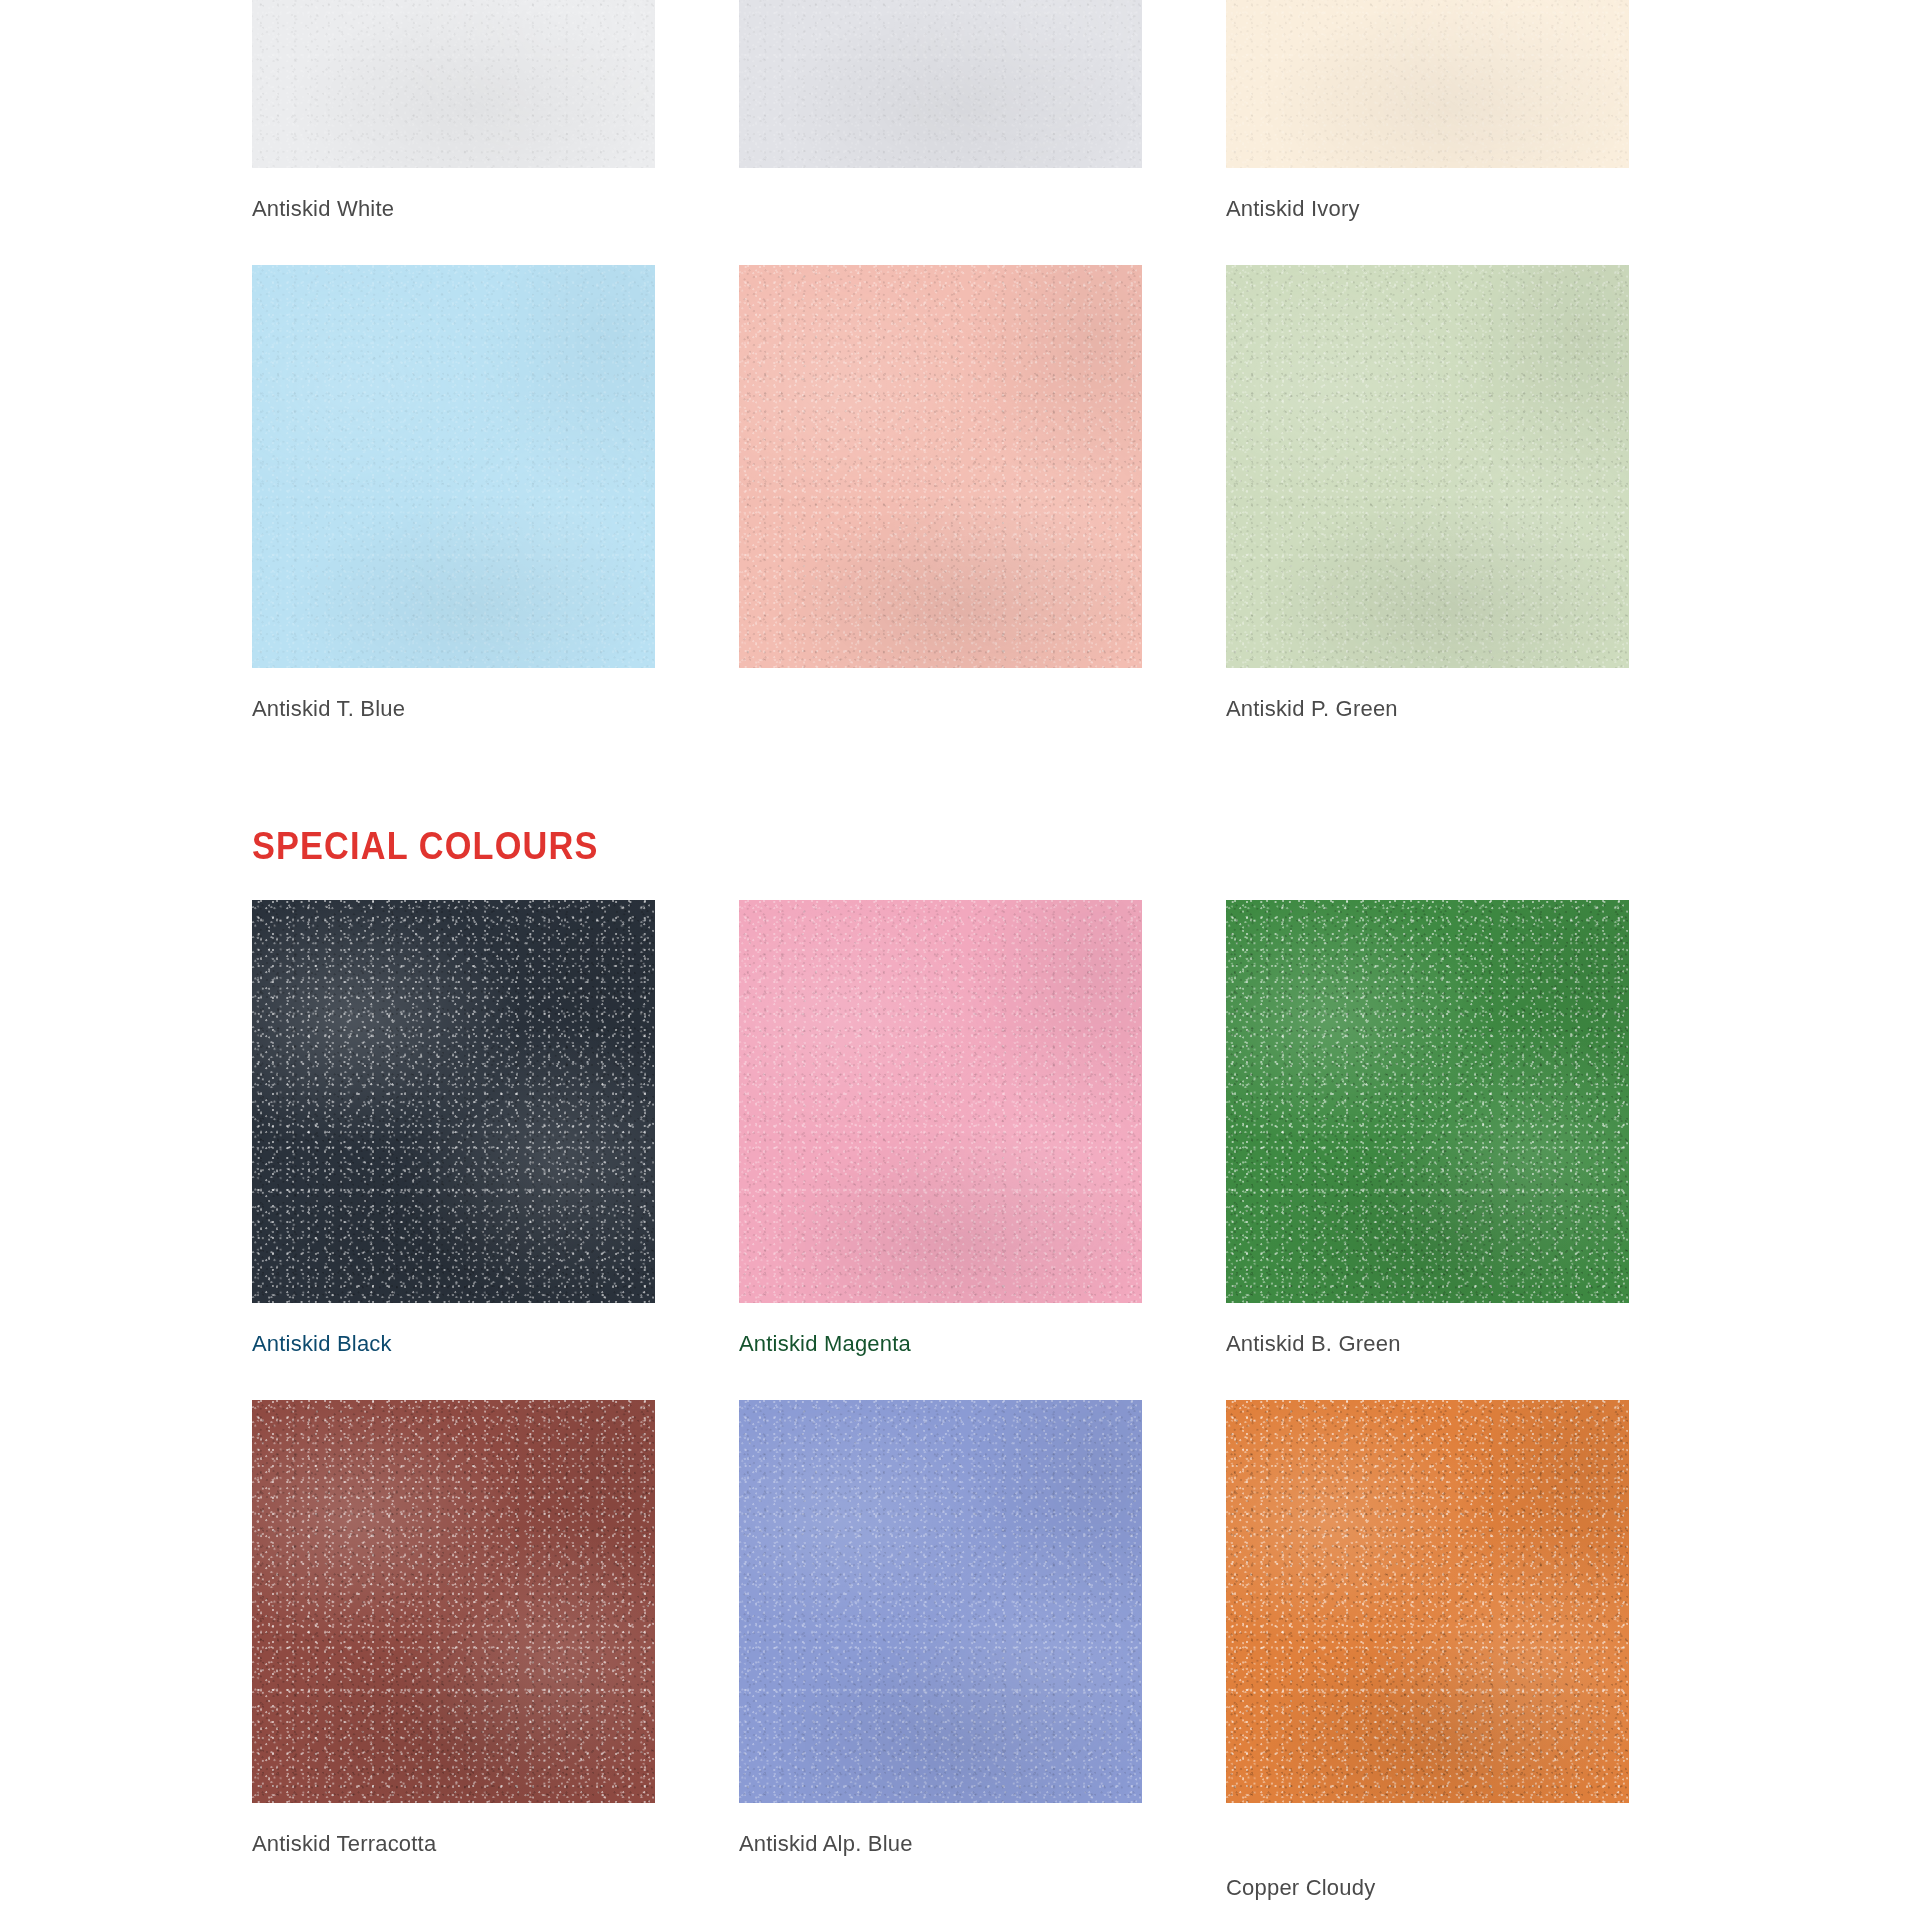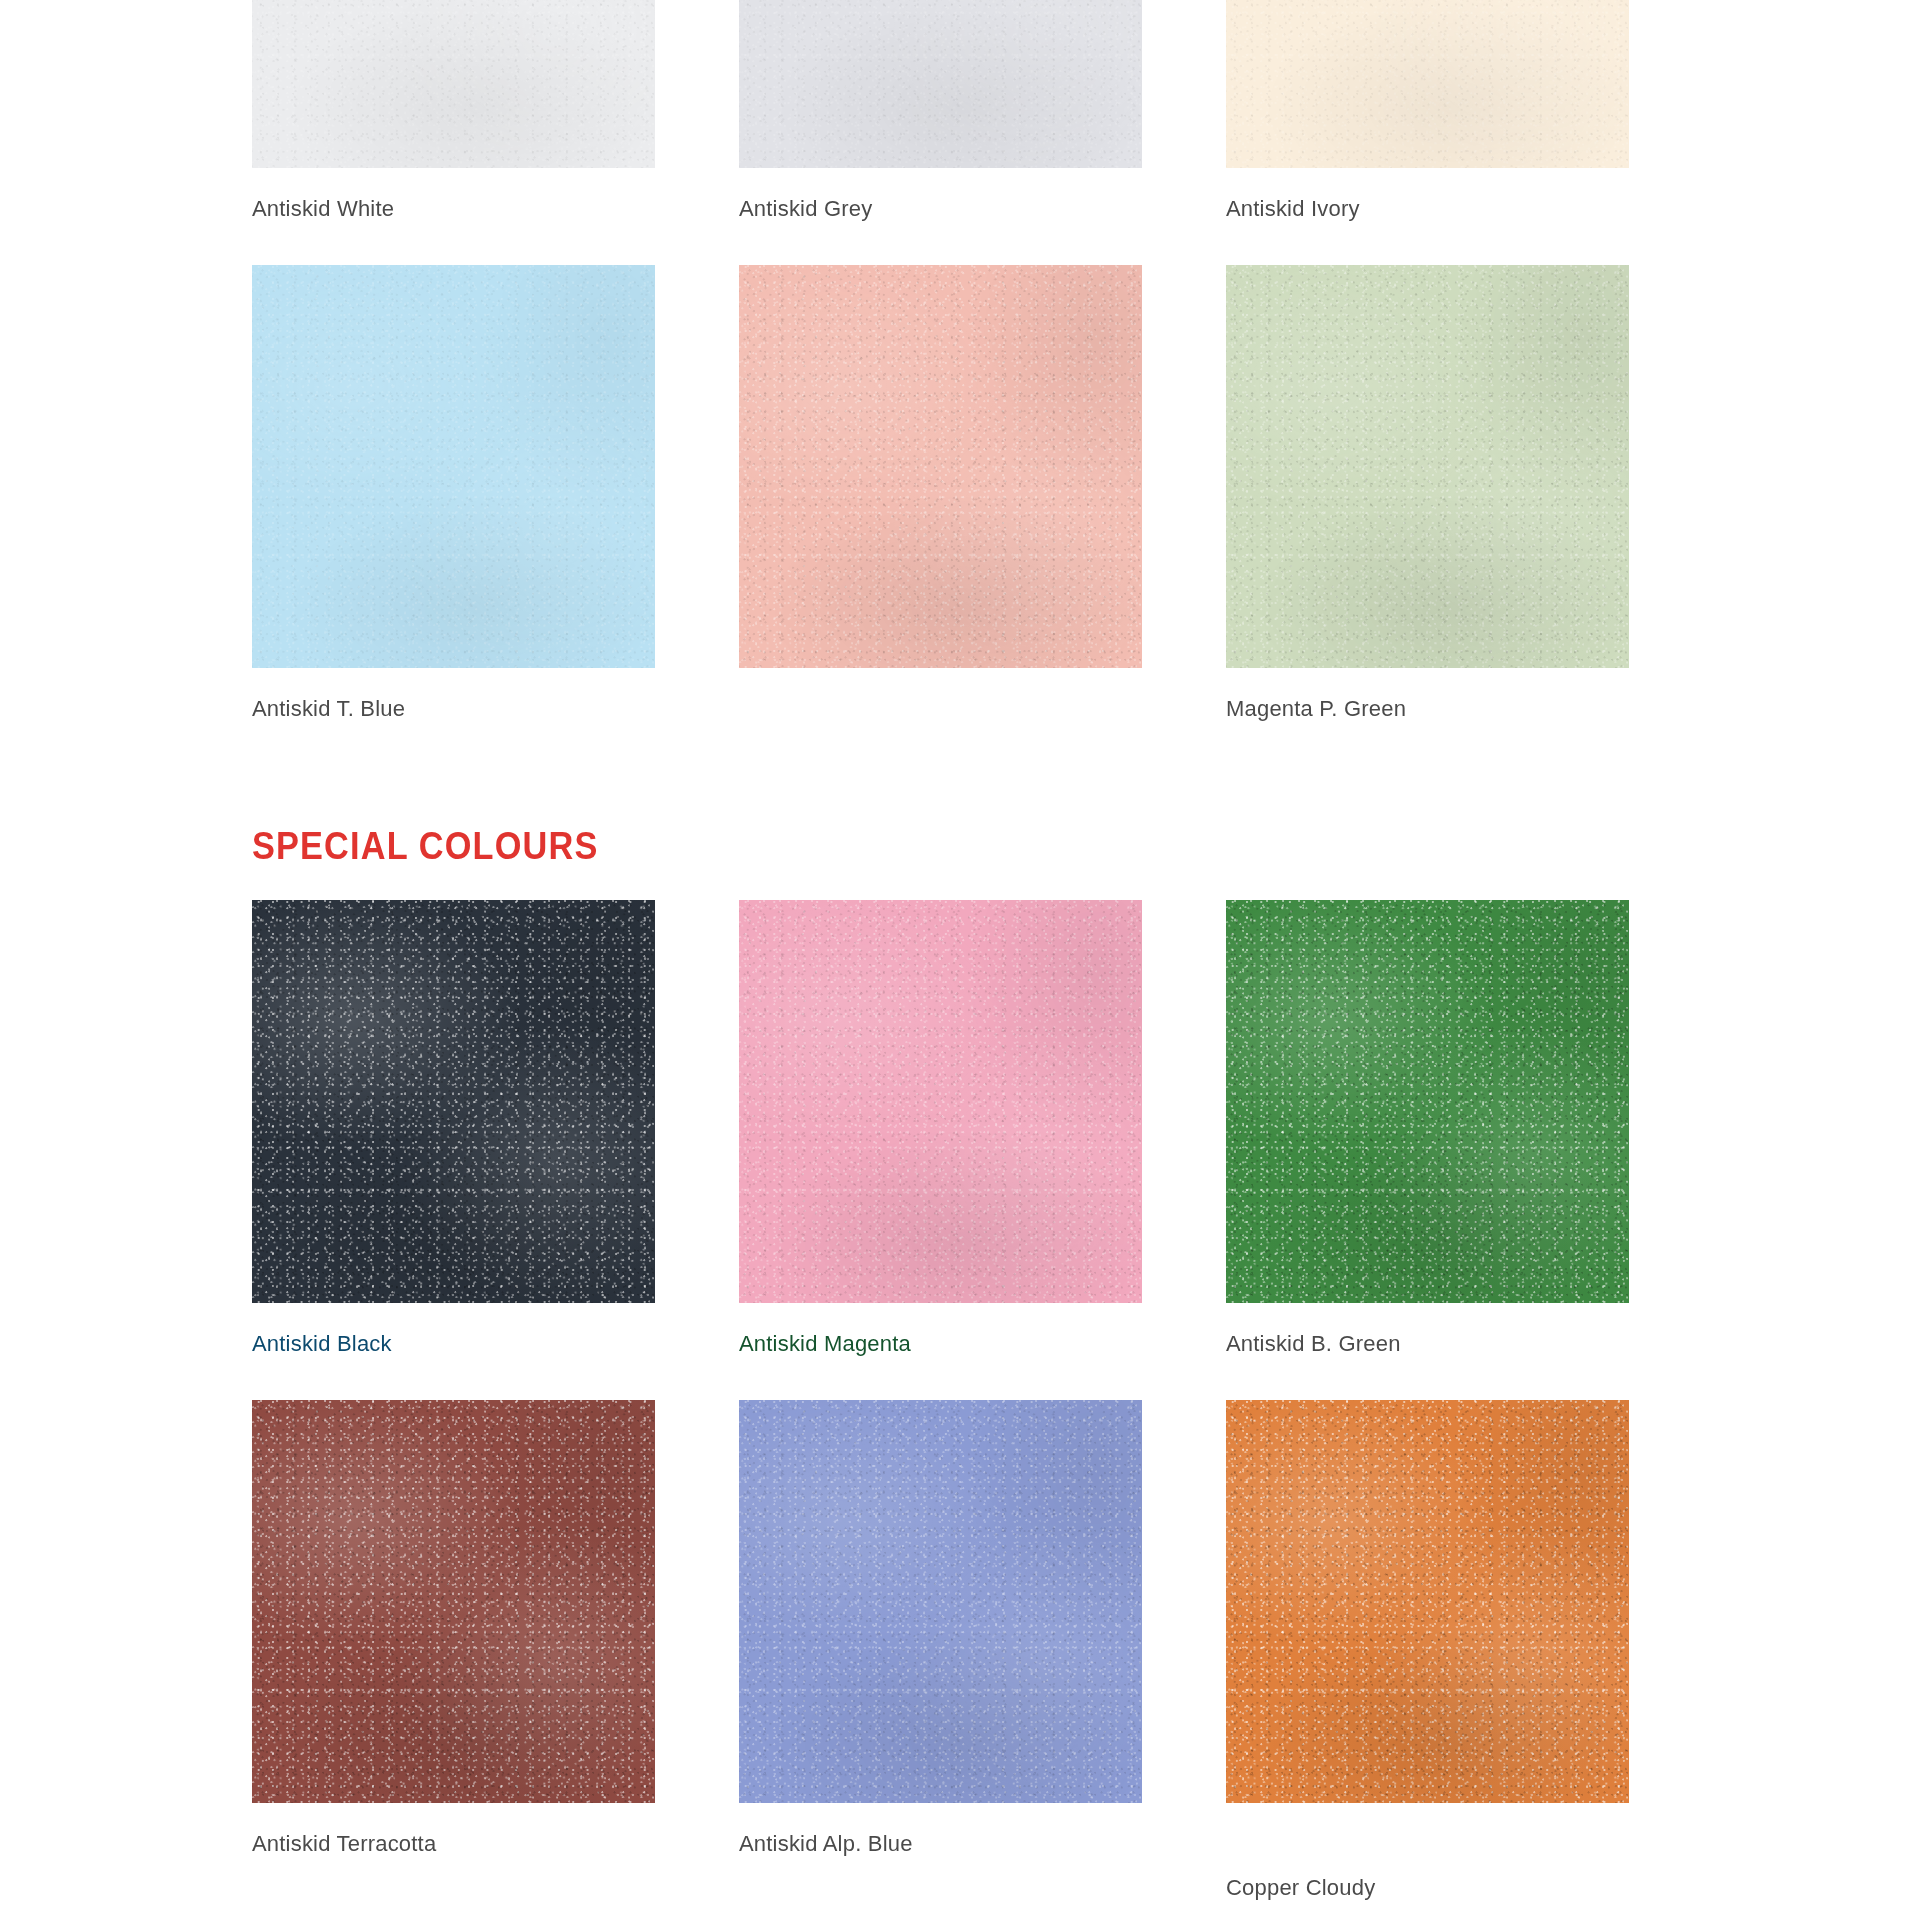--- a/index.html
+++ b/index.html
@@ -139,21 +139,20 @@
       <div class="swatch-chip tone-light" style="background-color: rgb(235, 236, 238);">
         <span class="cloud"></span>
       </div>
       <div class="swatch-label" style="color: rgb(74, 74, 74);">Antiskid White</div>
     </div>
 
     <div class="swatch-cell">
       <div class="swatch-chip tone-light" style="background-color: rgb(225, 226, 231);">
         <span class="cloud"></span>
       </div>
-      <div class="swatch-label" style="color: rgb(74, 74, 74);">Antiskid Grey</div>
     </div>
 
     <div class="swatch-cell">
       <div class="swatch-chip tone-light" style="background-color: rgb(250, 238, 220);">
         <span class="cloud"></span>
       </div>
       <div class="swatch-label" style="color: rgb(74, 74, 74);">Antiskid Ivory</div>
     </div>
 
     <div class="swatch-cell">
@@ -166,21 +165,21 @@
     <div class="swatch-cell">
       <div class="swatch-chip tone-mid" style="background-color: rgb(243, 189, 178);">
         <span class="cloud"></span>
       </div>
     </div>
 
     <div class="swatch-cell">
       <div class="swatch-chip tone-mid" style="background-color: rgb(206, 220, 190);">
         <span class="cloud"></span>
       </div>
-      <div class="swatch-label" style="color: rgb(74, 74, 74);">Magenta P. Green</div>
+      <div class="swatch-label" style="color: rgb(74, 74, 74);">Antiskid P. Green</div>
     </div>
 
   </div>
 
   <div class="spacer-block"></div>
 
   <div class="section-heading" style="color: rgb(224, 52, 47);">SPECIAL COLOURS</div>
 
   <div class="swatch-grid">
 

